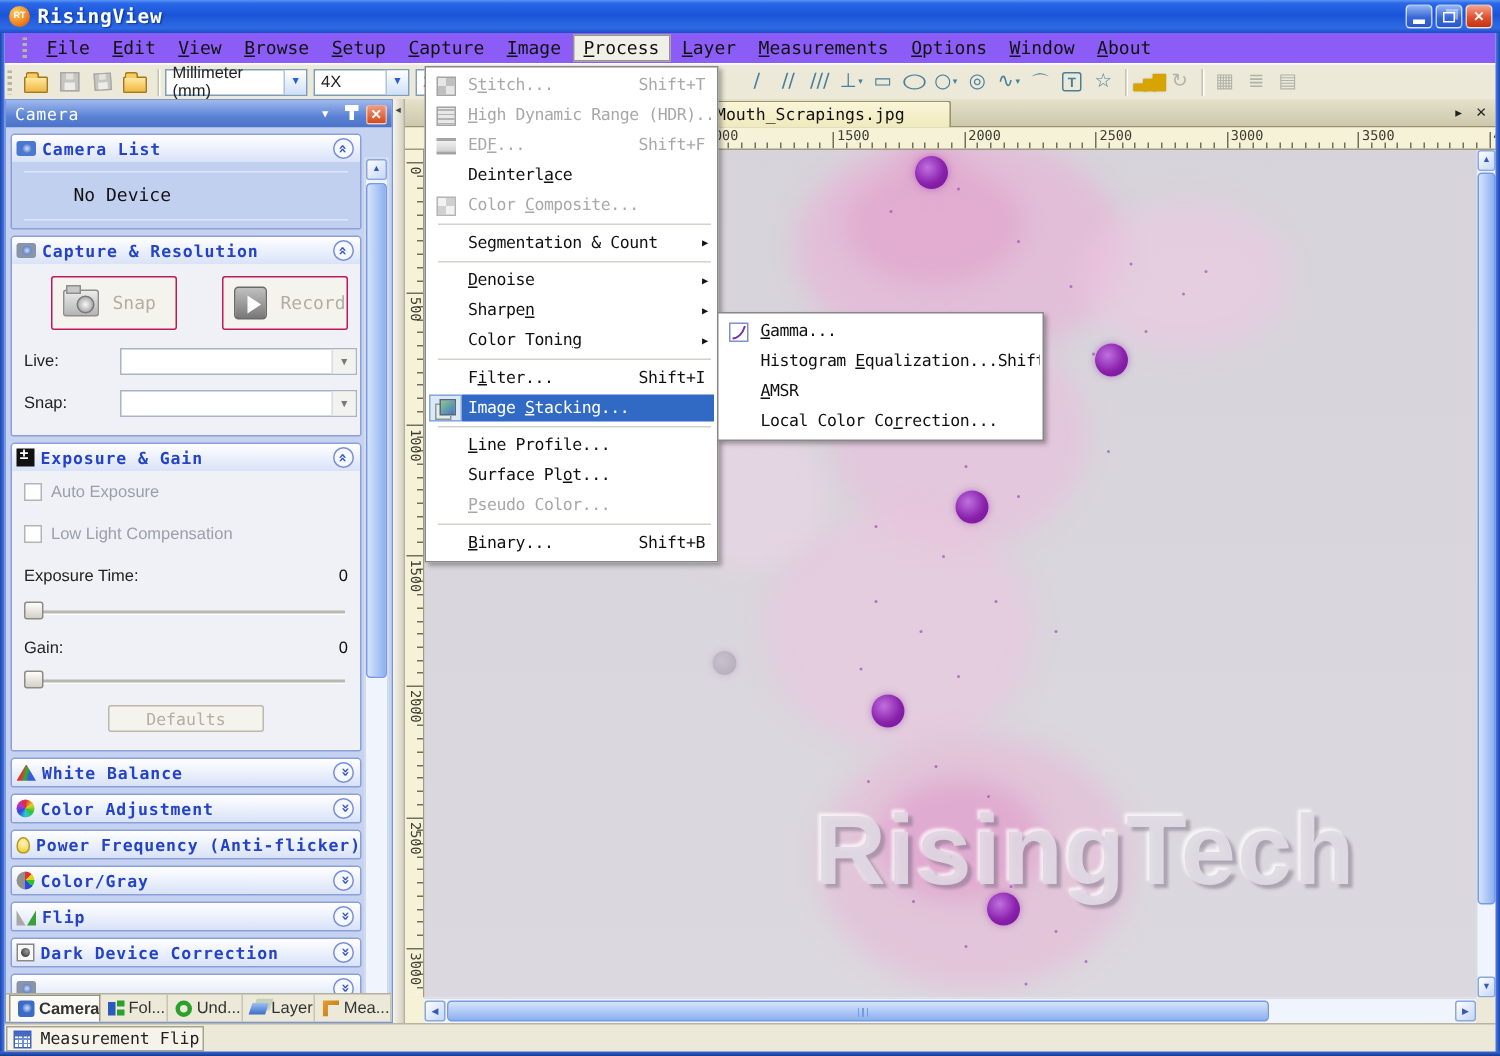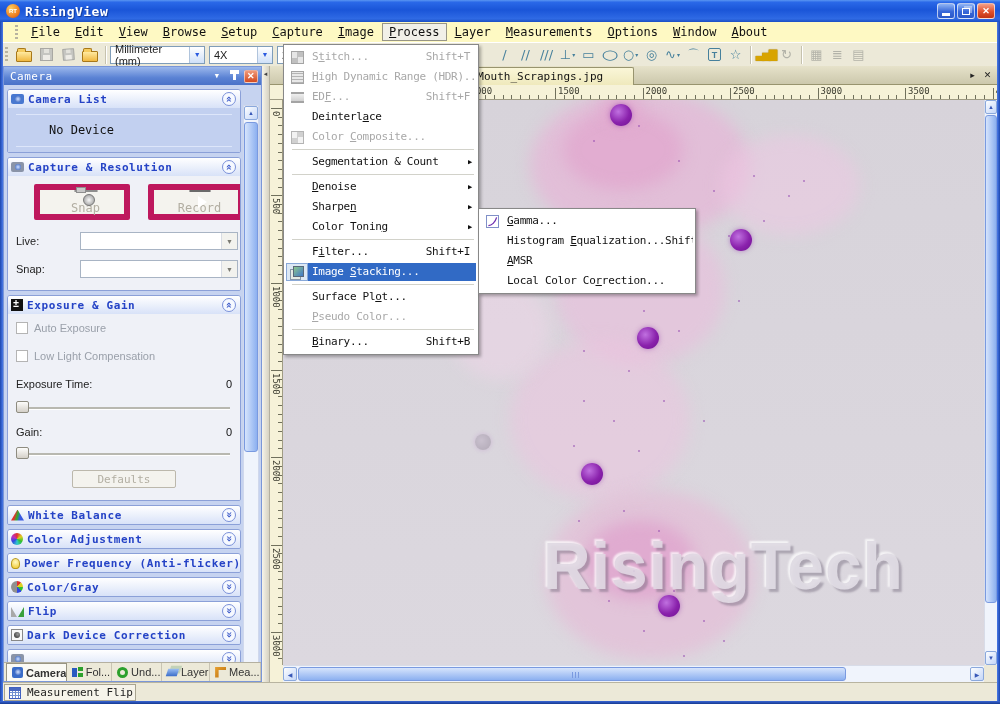--- a/index.html
+++ b/index.html
@@ -16,21 +16,21 @@
   .winbtn{width:18px;height:16px;border-radius:3px;border:1px solid rgba(255,255,255,.65);display:flex;align-items:center;justify-content:center;
     background:linear-gradient(180deg,#8fb4f4,#3767d8 55%,#2a58c8);color:#fff;font:bold 9px "Liberation Sans",sans-serif;}
   .winbtn.close{background:linear-gradient(180deg,#f4a088,#e0502c 55%,#c03414);}
   .glyph-min{width:8px;height:3px;background:#fff;margin-top:7px;}
   .glyph-restore{width:8px;height:7px;border:1px solid #fff;box-shadow:2px -2px 0 -0px #ffffff66;}
   .frame-l,.frame-r{position:absolute;top:22px;bottom:0;width:3px;background:linear-gradient(90deg,#1c46ae,#4a7ae8);z-index:60;}
   .frame-l{left:0;}.frame-r{right:0;background:linear-gradient(270deg,#1c46ae,#4a7ae8);}
   .frame-b{position:absolute;left:0;right:0;bottom:0;height:3px;background:linear-gradient(0deg,#16398e,#3a67d8);z-index:60;}
 
   
-  #menubar{position:absolute;left:3px;top:22px;right:3px;height:20px;background:#fef9c3;display:flex;align-items:center;
+  #menubar{position:absolute;left:3px;top:22px;right:3px;height:20px;background:#8b5cf6;display:flex;align-items:center;
     padding-left:12px;font:12px "DejaVu Sans Mono",monospace;color:#111;}
   #menubar::before{content:"";width:3px;height:14px;margin-right:6px;
     background:repeating-linear-gradient(180deg,#b8b4a0 0 2px,transparent 2px 4px);}
   .mb-item{padding:2px 7px;margin-right:1px;white-space:nowrap;}
   .mb-item.active{background:#f1f0e8;border:1px solid #989686;padding:1px 6px;}
   u{text-decoration:underline;}
 
   
   #toolbar{position:absolute;left:3px;top:42px;right:3px;height:24px;background:#ece9d8;display:flex;align-items:center;
     border-top:1px solid #fff;}
@@ -88,22 +88,22 @@
     background:conic-gradient(from 180deg,#909090 0 50%,#e03030 50% 62%,#e0d020 62% 74%,#30c030 74% 86%,#3048e0 86% 100%);}
   .ico-flip{width:13px;height:11px;position:relative;flex:0 0 13px;}
   .ico-flip::before{content:"";position:absolute;left:0;bottom:0;border-left:6px solid #a8a8a8;border-top:10px solid transparent;}
   .ico-flip::after{content:"";position:absolute;right:0;bottom:0;border-right:6px solid #3aa03a;border-top:10px solid transparent;}
   .ico-dark{width:12px;height:12px;border:1px solid #888;background:#f8f8f8;position:relative;flex:0 0 12px;}
   .ico-dark::after{content:"";position:absolute;inset:2px;border-radius:50%;background:radial-gradient(circle at 62% 38%,#999,#222);}
   .cl-content{height:44px;background:#c2d0f0;position:relative;font:12px "DejaVu Sans Mono",monospace;color:#111;}
   .cl-content .hr{position:absolute;left:8px;right:8px;height:1px;background:#dde6fa;}
   .cl-nodevice{position:absolute;left:18px;top:15px;margin-left:23px;}
   .cap-content{height:114px;position:relative;background:#eff1f7;}
-  .cap-btn{position:absolute;top:8px;width:96px;height:36px;background:#f4f3ee;border:6px solid #be185d;border-radius:2px;
-    display:flex;align-items:center;gap:9px;padding-left:7px;font:12px "DejaVu Sans Mono",monospace;color:#b2aea2;flex-direction:column;}
+  .cap-btn{position:absolute;top:8px;width:84px;height:36px;background:#f4f3ee;border:1px solid #be185d;border-radius:2px;
+    display:flex;align-items:center;gap:9px;padding-left:7px;font:12px "DejaVu Sans Mono",monospace;color:#b2aea2;}
   .big-cam{width:24px;height:18px;background:linear-gradient(#ececec,#b4b4b4);border:1px solid #8e8e8e;border-radius:2px;position:relative;}
   .big-cam::after{content:"";position:absolute;left:8px;top:3px;width:10px;height:10px;border-radius:50%;background:radial-gradient(#f8f8f8,#909090);border:1px solid #787878;}
   .big-cam::before{content:"";position:absolute;left:1px;top:-4px;width:8px;height:4px;background:#c8c8c8;border:1px solid #8e8e8e;}
   .big-play{width:22px;height:22px;background:linear-gradient(#c0c0c0,#787878);border:1px solid #6a6a6a;border-radius:3px;position:relative;}
   .big-play::after{content:"";position:absolute;left:8px;top:5px;border-left:9px solid #fff;border-top:6px solid transparent;border-bottom:6px solid transparent;}
   .fieldrow{position:absolute;left:8px;font:11px "Liberation Sans",sans-serif;color:#222;}
   .p-dd{position:absolute;left:72px;width:158px;height:18px;background:#fff;border:1px solid #a8b4c4;display:flex;align-items:center;}
   .p-dd .arr{margin-left:auto;color:#7a7a72;font-size:7px;padding:0 4px;border-left:1px solid #d8dce4;height:16px;display:flex;align-items:center;background:#f2f2ee;}
   .exp-content{height:186px;position:relative;background:#eff1f7;}
   .cbrow{position:absolute;left:8px;display:flex;align-items:center;font:11px "Liberation Sans",sans-serif;color:#9aa0aa;}
@@ -793,20 +793,26 @@
           <span class="mi mi-image-stacking-icon"></span>
         </span>
         <span class="menu-main">
           <span class="menu-label">Image <u>S</u>tacking...</span>
         </span>
       </div>
       <div class="menu-sep"></div>
       <div class="menu-item">
         <span class="menu-icon-cell"></span>
         <span class="menu-main">
+          <span class="menu-label"><u>L</u>ine Profile...</span>
+        </span>
+      </div>
+      <div class="menu-item">
+        <span class="menu-icon-cell"></span>
+        <span class="menu-main">
           <span class="menu-label">Surface Pl<u>o</u>t...</span>
         </span>
       </div>
       <div class="menu-item disabled">
         <span class="menu-icon-cell"></span>
         <span class="menu-main">
           <span class="menu-label"><u>P</u>seudo Color...</span>
         </span>
       </div>
       <div class="menu-sep"></div>

